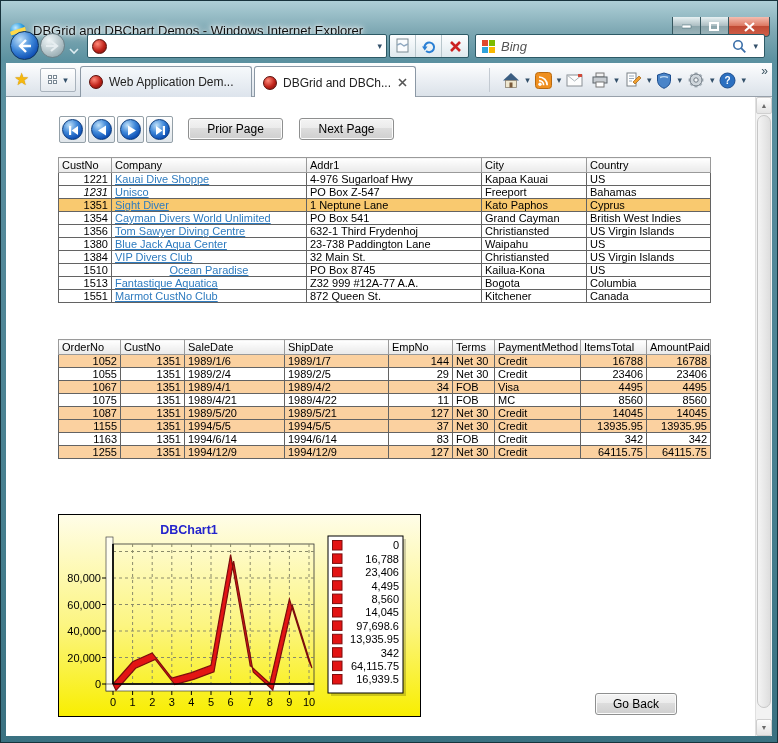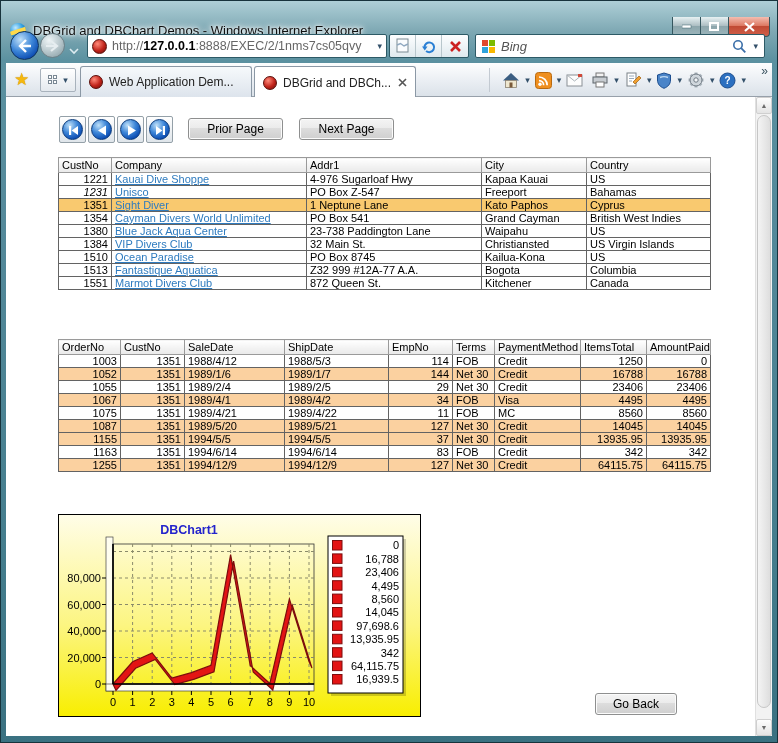--- a/index.html
+++ b/index.html
@@ -131,21 +131,20 @@
         </svg>
     </div>
     <div class="hist-drop">
       <svg width="10" height="8">
           <path d="M1 2 L5 6 L9 2" stroke="#dcebf0" stroke-width="1.6" fill="none"></path>
         </svg>
     </div>
 
     <div class="addr">
       <span class="favicon"></span>
-      <span class="url"><span>http://</span><b>127.0.0.1</b><span>:8888/EXEC/2/1nms7cs05qvy</span></span>
       <span class="drop-glyph addr-drop">▾</span>
     </div>
 
     <div class="addr-btns">
       <div class="addr-btn">
         <svg width="15" height="16">
           <rect x="2" y="1" width="11" height="13" fill="#fafcfe" stroke="#7b8b94"></rect>
           <path d="M2 7 L5.5 5.5 L9 8 L13 6" stroke="#8fa8c0" stroke-width="1.4" fill="none"></path>
         </svg>
       </div>
@@ -352,50 +351,57 @@
             <td style="text-align: left;">Cyprus</td>
           </tr>
           <tr>
             <td style="text-align: right;">1354</td>
             <td style="text-align: left;"><a class="glink">Cayman Divers World Unlimited</a></td>
             <td style="text-align: left;">PO Box 541</td>
             <td style="text-align: left;">Grand Cayman</td>
             <td style="text-align: left;">British West Indies</td>
           </tr>
           <tr>
+            <td style="text-align: right;">1356</td>
+            <td style="text-align: left;"><a class="glink">Tom Sawyer Diving Centre</a></td>
+            <td style="text-align: left;">632-1 Third Frydenhoj</td>
+            <td style="text-align: left;">Christiansted</td>
+            <td style="text-align: left;">US Virgin Islands</td>
+          </tr>
+          <tr>
             <td style="text-align: right;">1380</td>
             <td style="text-align: left;"><a class="glink">Blue Jack Aqua Center</a></td>
             <td style="text-align: left;">23-738 Paddington Lane</td>
             <td style="text-align: left;">Waipahu</td>
             <td style="text-align: left;">US</td>
           </tr>
           <tr>
             <td style="text-align: right;">1384</td>
             <td style="text-align: left;"><a class="glink">VIP Divers Club</a></td>
             <td style="text-align: left;">32 Main St.</td>
             <td style="text-align: left;">Christiansted</td>
             <td style="text-align: left;">US Virgin Islands</td>
           </tr>
           <tr>
             <td style="text-align: right;">1510</td>
-            <td style="text-align: left;"><a class="glink">Ocean Paradise</a></td>
+            <td style="text-align: center;"><a class="glink">Ocean Paradise</a></td>
             <td style="text-align: left;">PO Box 8745</td>
             <td style="text-align: left;">Kailua-Kona</td>
             <td style="text-align: left;">US</td>
           </tr>
           <tr>
             <td style="text-align: right;">1513</td>
             <td style="text-align: left;"><a class="glink">Fantastique Aquatica</a></td>
             <td style="text-align: left;">Z32 999 #12A-77 A.A.</td>
             <td style="text-align: left;">Bogota</td>
             <td style="text-align: left;">Columbia</td>
           </tr>
           <tr>
             <td style="text-align: right;">1551</td>
-            <td style="text-align: left;"><a class="glink">Marmot Divers Club</a></td>
+            <td style="text-align: left;"><a class="glink">Marmot CustNo Club</a></td>
             <td style="text-align: left;">872 Queen St.</td>
             <td style="text-align: left;">Kitchener</td>
             <td style="text-align: left;">Canada</td>
           </tr>
         </tbody>
       </table>
 
     <table class="grid" id="orders-grid" style="left:52px;top:242px;width:652px">
         <colgroup>
           <col style="width: 62px;">
@@ -415,31 +421,20 @@
             <th>SaleDate</th>
             <th>ShipDate</th>
             <th>EmpNo</th>
             <th>Terms</th>
             <th>PaymentMethod</th>
             <th>ItemsTotal</th>
             <th>AmountPaid</th>
           </tr>
         </thead>
         <tbody>
-          <tr>
-            <td style="text-align: right;">1003</td>
-            <td style="text-align: right;">1351</td>
-            <td style="text-align: left;">1988/4/12</td>
-            <td style="text-align: left;">1988/5/3</td>
-            <td style="text-align: right;">114</td>
-            <td style="text-align: left;">FOB</td>
-            <td style="text-align: left;">Credit</td>
-            <td style="text-align: right;">1250</td>
-            <td style="text-align: right;">0</td>
-          </tr>
           <tr class="alt">
             <td style="text-align: right;">1052</td>
             <td style="text-align: right;">1351</td>
             <td style="text-align: left;">1989/1/6</td>
             <td style="text-align: left;">1989/1/7</td>
             <td style="text-align: right;">144</td>
             <td style="text-align: left;">Net 30</td>
             <td style="text-align: left;">Credit</td>
             <td style="text-align: right;">16788</td>
             <td style="text-align: right;">16788</td>

